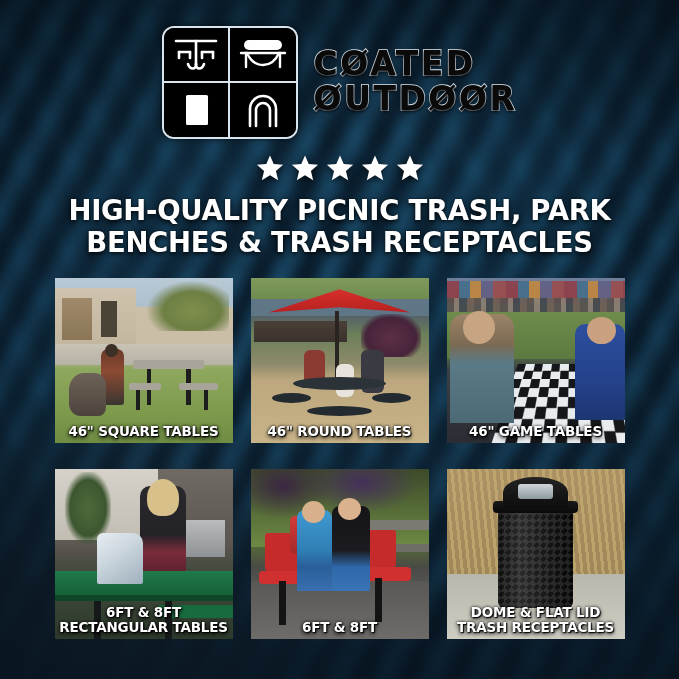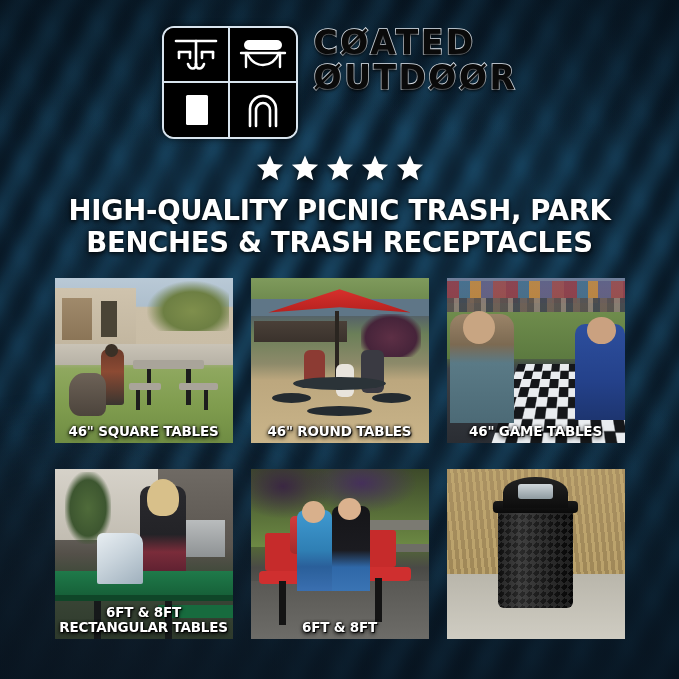--- a/index.html
+++ b/index.html
@@ -53,21 +53,21 @@
     position:absolute; left:-8%; bottom:-12%; width:62%; height:52%;
     background:radial-gradient(ellipse at 35% 70%, rgba(30,45,58,.85) 0%, rgba(22,36,48,.45) 45%, rgba(10,24,36,0) 75%);
     filter:blur(8px);
   }
 
   
   #page { position:relative; z-index:2; width:679px; height:679px; }
 
   
   .logo-row {
-    display:flex; align-items:flex-start; justify-content:center;
+    display:flex; align-items:center; justify-content:center;
     gap:16px; padding-top:26px;
   }
   .logo-mark {
     width:136px; height:113px;
     border-radius:12px;
     background:#000;
     border:2px solid #d8e4ee;
     display:grid; grid-template-columns:1fr 1fr; grid-template-rows:1fr 1fr;
     overflow:hidden;
     box-shadow:0 0 6px rgba(0,0,0,.6);
@@ -419,16 +419,20 @@
 
     <div class="card">
       <div class="scene sc6">
         <div class="grass6"></div>
           <div class="walk"></div>
         <div class="can"></div>
           <div class="rim"></div>
           <div class="dome"></div>
           <div class="slot"></div>
       </div>
+      <div class="cap">
+        <span>DOME &amp; FLAT LID</span>
+        <span class="c2">TRASH RECEPTACLES</span>
+      </div>
     </div>
 
   </div>
 </div>
 
 </body></html>

